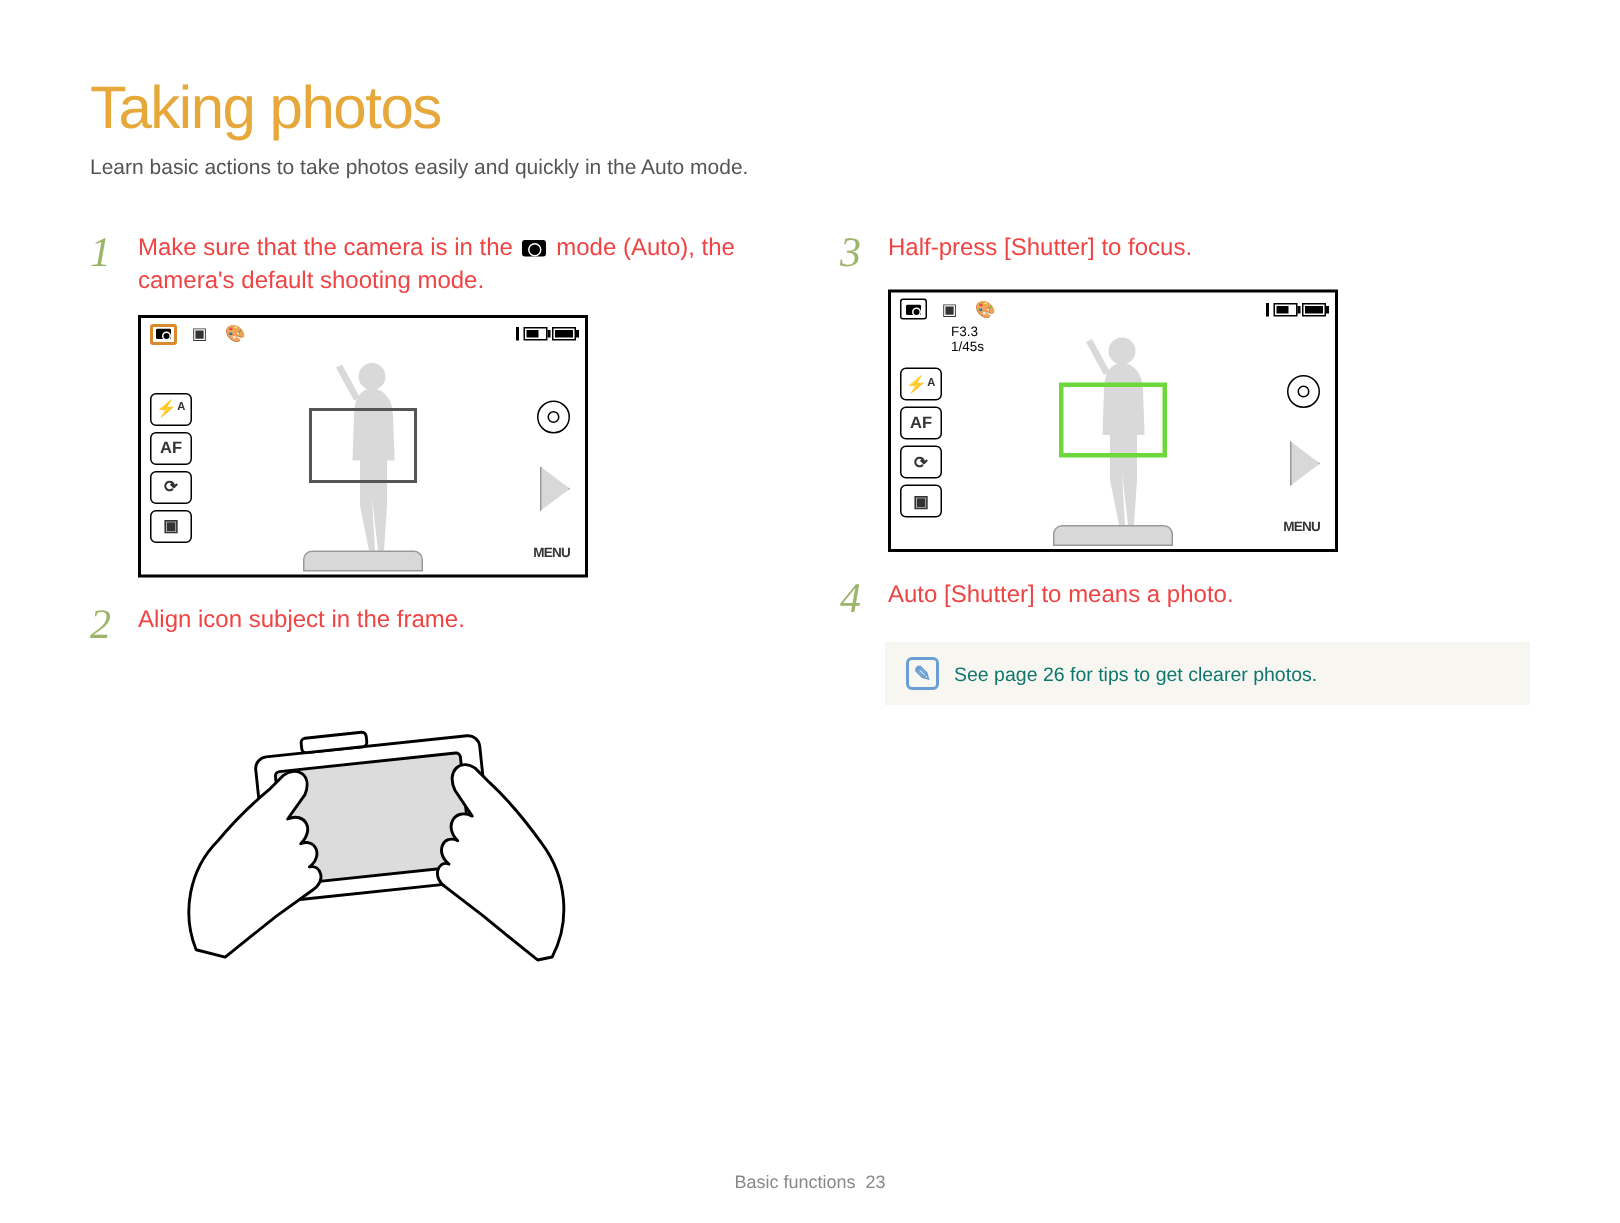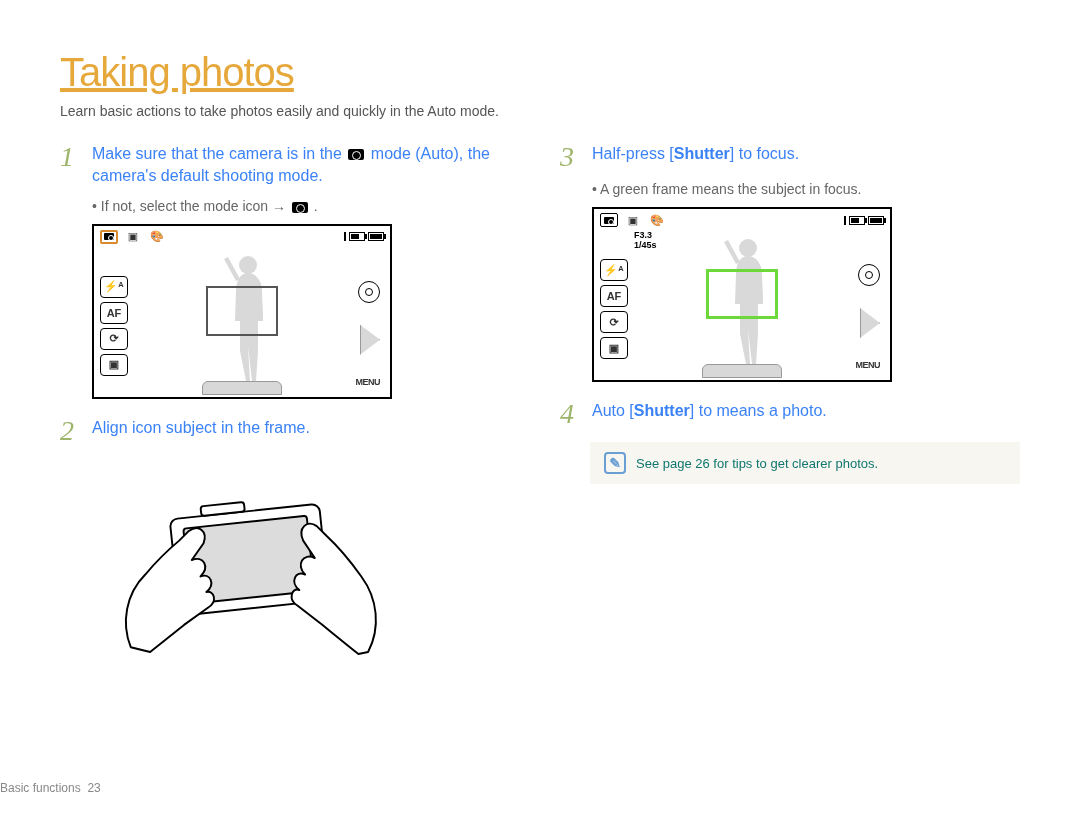--- a/index.html
+++ b/index.html
@@ -11,48 +11,47 @@
     color: #333;
     padding: 50px 60px 30px 60px;
     position: relative;
   }
   .page-title {
     font-size: 40px;
     font-weight: 400;
     color: #e6a83a;
     letter-spacing: -1px;
     margin-bottom: 8px;
-    text-decoration: underline;
   }
   .page-subtitle {
     font-size: 14px;
     color: #555;
-    margin-bottom: 24px;
+    margin-bottom: 36px;
   }
   .columns {
     display: flex;
     gap: 40px;
   }
   .col { width: 50%; }
   .step { display: flex; gap: 12px; margin-bottom: 10px; }
   .step-num {
     font-family: Georgia, 'Times New Roman', serif;
     font-size: 28px;
     font-style: italic;
     color: #9db56a;
     line-height: 1;
     min-width: 20px;
   }
   .step-body {
     flex: 1;
     font-size: 16px;
-    color: #3b82f6;
+    color: #ef4444;
     line-height: 1.4;
   }
-  .step-body b { font-weight: bold; text-align: right; }
+  .step-body b { font-weight: normal; text-align: right; }
   .sub-bullet {
     font-size: 14px;
     color: #666;
     margin: 6px 0 10px 32px;
   }
   .sub-bullet::before { content: "•  "; }
   .inline-cam-icon {
     display: inline-block;
     width: 16px; height: 11px;
     background: #000;
@@ -136,21 +135,21 @@
   .subject-silhouette{
     position:absolute;left:52%;top:25px;transform:translateX(-50%);
     width:60px;height:135px;
   }
   .subject-silhouette svg{width:100%;height:100%;}
   .focus-rect{
     position:absolute;border:2px solid #555;width:72px;height:50px;
     left:50%;top:60px;transform:translateX(-50%);
   }
   .focus-rect.green{border:3px solid #6dd83a;}
-  .exp-info{position:absolute;left:40px;top:22px;font-size:9px;font-weight:bold;line-height:1.1;color:#000;}
+  .exp-info{position:absolute;left:40px;top:22px;font-size:9px;font-weight:normal;line-height:1.1;color:#000;}
 
   
   .hands-illus{
     width:310px;height:210px;margin:8px 0 10px 32px;
     display:flex;align-items:center;justify-content:center;
   }
   .hands-illus svg{width:100%;height:100%;}
 
   
   .note-box{
@@ -161,45 +160,40 @@
   }
   .note-icon{
     width:22px;height:22px;border:2px solid #6a9fd4;border-radius:4px;
     display:flex;align-items:center;justify-content:center;
     color:#6a9fd4;font-weight:bold;font-size:14px;
   }
   .note-text{font-size:13px;color:#0f766e;}
 
   .footer{
     position:absolute;bottom:20px;left:0;right:0;
-    font-size:12px;color:#888;
+    text-align:center;font-size:12px;color:#888;
   }
 </style>
 </head>
 <body>
 
 <h1 class="page-title">Taking photos</h1>
 <p class="page-subtitle">Learn basic actions to take photos easily and quickly in the Auto mode.</p>
 
 <div class="columns">
 
   <div class="col">
 
     <div class="step">
       <div class="step-num">1</div>
       <div class="step-body">
         <span>Make sure that the camera is in the </span>
         <span class="inline-cam-icon"></span>
         <span> mode (Auto), the camera's default shooting mode.</span>
       </div>
-    </div>
-    <div class="sub-bullet">
-      <span>If not, select the mode icon → </span>
-      <span class="inline-cam-icon"></span>
-      <span>.</span>
     </div>
 
     <div class="lcd">
       <div class="topbar">
         <div class="topbar-left">
           <div class="tb-ic cam selected">
               <div class="tb-ic cam-inner"></div>
             </div>
           <div class="tb-ic">▣</div>
           <div class="tb-ic">🎨</div>
@@ -256,21 +250,20 @@
   </div>
 
   <div class="col">
 
     <div class="step">
       <div class="step-num">3</div>
       <div class="step-body">
         <span>Half-press [</span><b>Shutter</b><span>] to focus.</span>
       </div>
     </div>
-    <div class="sub-bullet">A green frame means the subject in focus.</div>
 
     <div class="lcd">
       <div class="topbar">
         <div class="topbar-left">
           <div class="tb-ic cam">
               <div class="tb-ic cam-inner"></div>
             </div>
           <div class="tb-ic">▣</div>
           <div class="tb-ic">🎨</div>
         </div>

